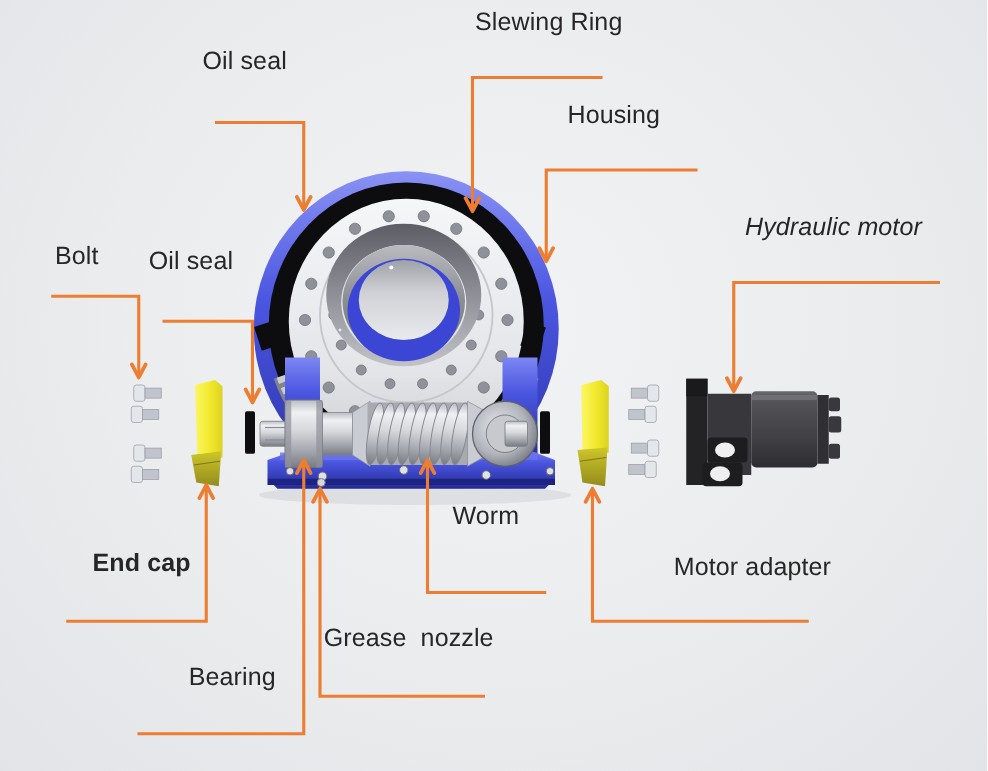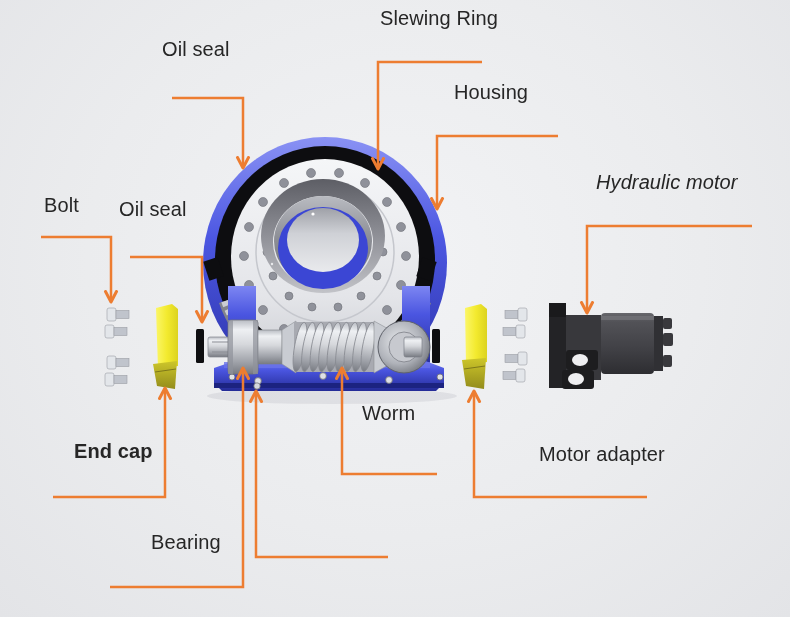--- a/index.html
+++ b/index.html
@@ -267,16 +267,17 @@
 </svg>
 
 <div class="label" style="left: 162px; top: 38px; color: rgb(38, 38, 38);">Oil seal</div>
 <div class="label" style="left: 380px; top: 7px; color: rgb(38, 38, 38);">Slewing Ring</div>
 <div class="label" style="left: 454px; top: 81px; color: rgb(38, 38, 38); text-align: right;">Housing</div>
 <div class="label" style="left: 596px; top: 171px; color: rgb(38, 38, 38); font-style: italic;">Hydraulic motor</div>
 <div class="label" style="left: 44px; top: 172px; color: rgb(38, 38, 38); margin-top: 22px;">Bolt</div>
 <div class="label" style="left: 119px; top: 198px; color: rgb(38, 38, 38);">Oil seal</div>
 <div class="label" style="left: 74px; top: 440px; color: rgb(38, 38, 38); font-weight: bold;">End cap</div>
 <div class="label" style="left: 151px; top: 531px; color: rgb(38, 38, 38); text-align: right;">Bearing</div>
+<div class="label" style="left: 259px; top: 500px; color: rgb(38, 38, 38);">Grease  nozzle</div>
 <div class="label" style="left: 362px; top: 402px; color: rgb(38, 38, 38);">Worm</div>
 <div class="label" style="left: 491px; top: 443px; color: rgb(38, 38, 38); margin-left: 48px;">Motor adapter</div>
 
 </div>
 
 </body></html>

